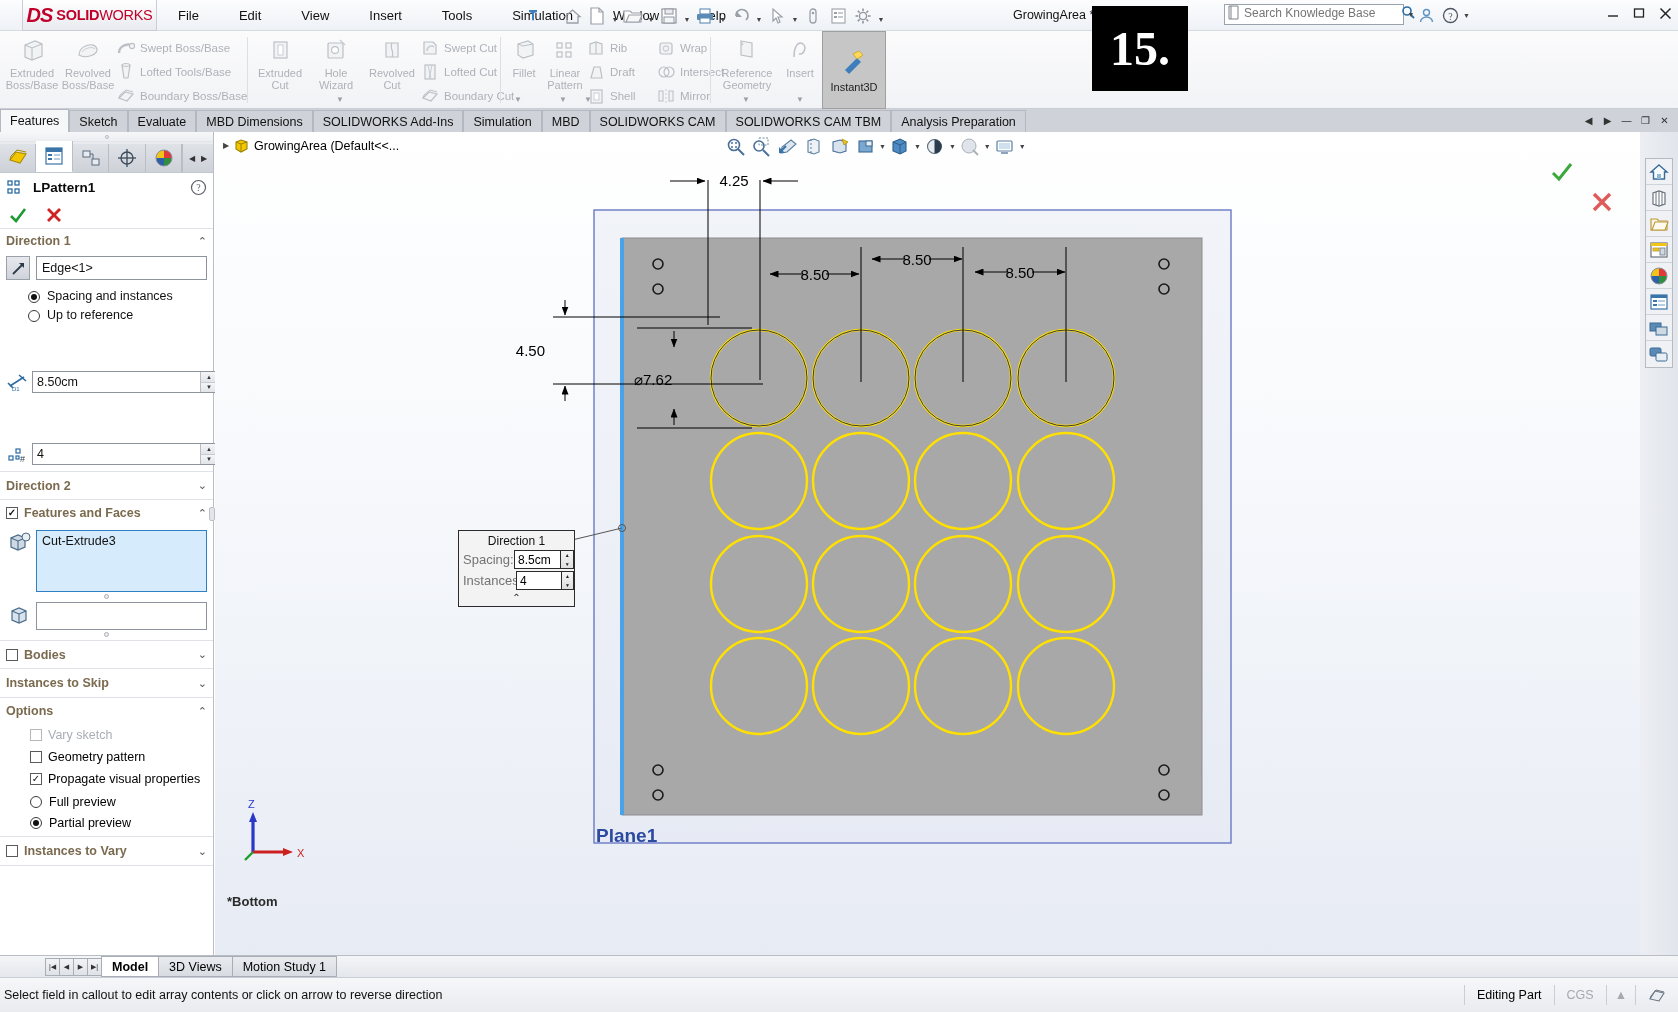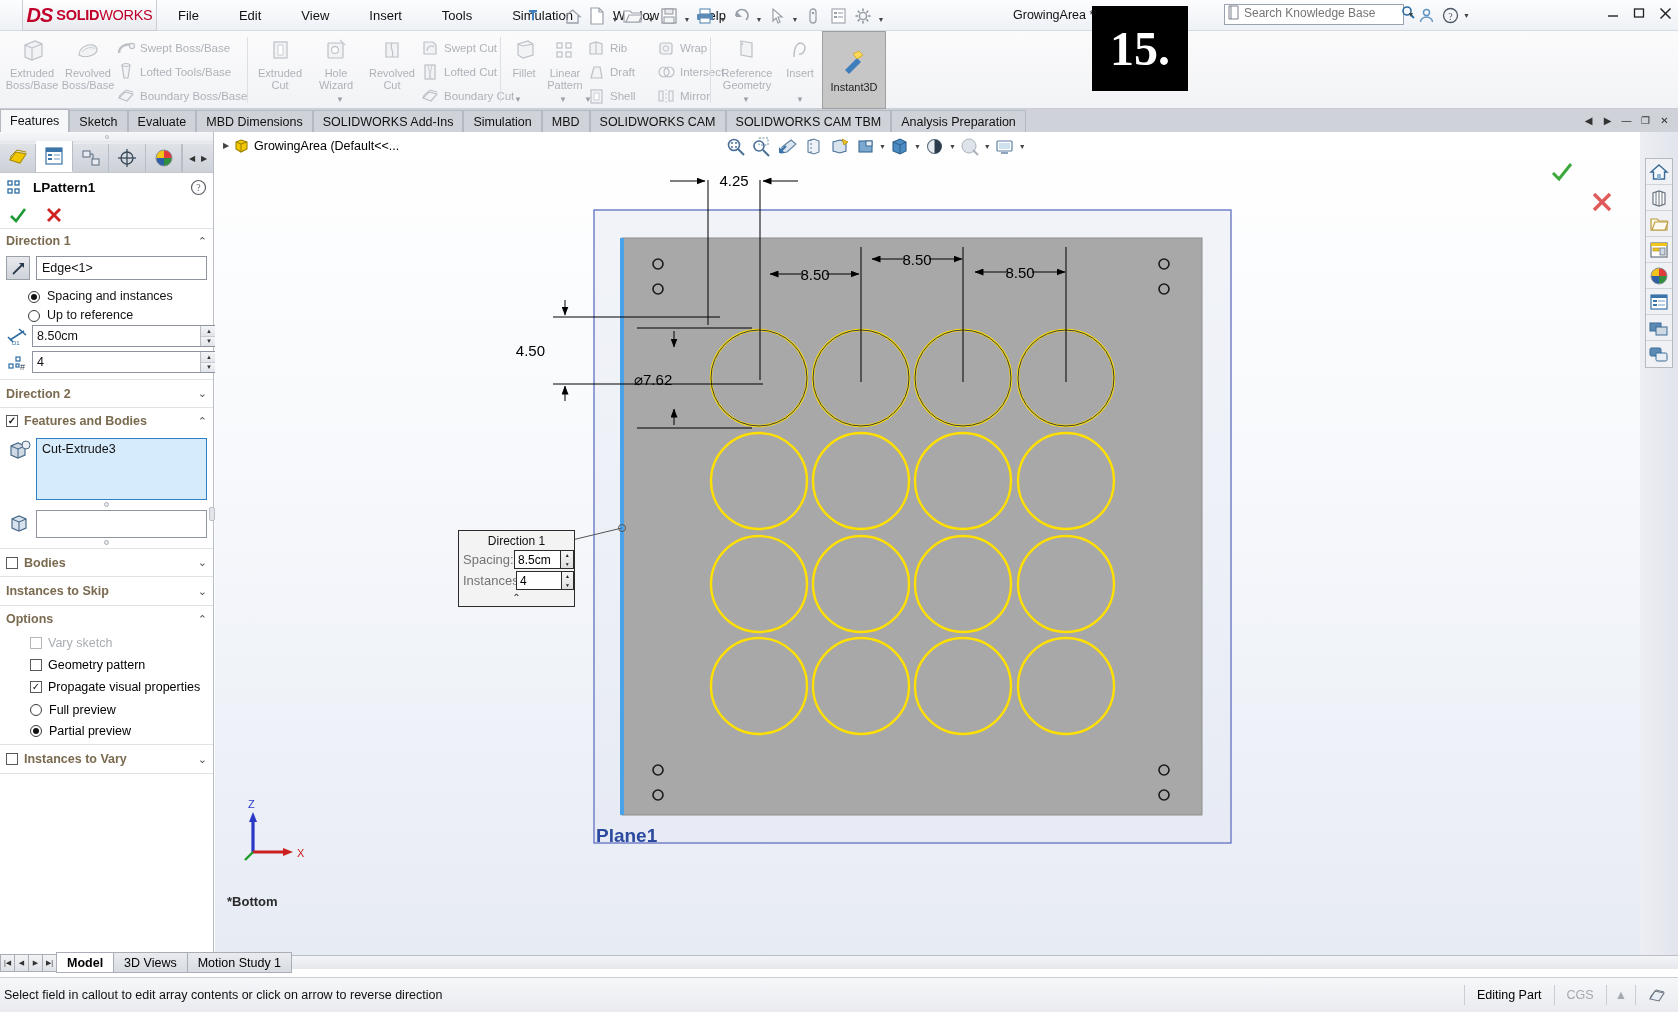--- a/index.html
+++ b/index.html
@@ -146,21 +146,21 @@
   .swatchbtn { width:24px; height:24px; background:linear-gradient(#e7e9ed,#cfd3da);
                border:1px solid #9aa0a8; display:flex; align-items:center; justify-content:center; }
   .fieldbox { flex:1; height:24px; background:#fff; border:1px solid #8d949e; display:flex; align-items:center;
               padding-left:5px; font-size:12.5px; color:#111; margin-left:6px; }
   .radios { padding:1px 6px 1px 28px; }
   .radio { display:flex; align-items:flex-end; height:19px; font-size:12.5px; color:#111; }
   .rdot { width:12px; height:12px; border:1.5px solid #3a3a3a; border-radius:50%; margin-right:7px;
           display:flex; align-items:center; justify-content:center; flex:0 0 12px; }
   .rdot.sel::after { content:""; width:6px; height:6px; background:#111; border-radius:50%; }
 
-  .spinrow { display:flex; align-items:center; padding:2px 6px; }
+  .spinrow { display:flex; align-items:center; padding:2px 6px;margin-top:46px; }
   .spinrow .glyph { width:26px; height:22px; display:flex; align-items:center; justify-content:center; }
   .spinwrap { flex:1; height:22px; display:flex; border:1px solid #8d949e; background:#fff; margin-left:2px;}
   .spinwrap input { flex:1; border:none; outline:none; padding-left:4px; font-size:12.5px;
                     font-family:"Liberation Sans",sans-serif; color:#111; background:#fff; }
   .spinner { width:17px; border-left:1px solid #b8bdc4; display:flex; flex-direction:column; }
   .spinner div { flex:1; display:flex; align-items:center; justify-content:center;
                  background:linear-gradient(#f4f5f7,#e1e4e9); font-size:6px; color:#333; }
   .spinner div:first-child { border-bottom:1px solid #c8ccd2; }
 
   .selbox-row { display:flex; padding:4px 6px 0 6px; }
@@ -208,23 +208,23 @@
   
   .rightbar { position:absolute; left:1640px; top:132px; width:38px; height:823px;
               background:linear-gradient(90deg,#eceef3,#e2e5ec); }
   .rb-stack { position:absolute; left:1645px; top:158px; width:28px;
               border:1px solid #b6bac1; background:#f0f1f4; }
   .rbi { width:26px; height:26px; display:flex; align-items:center; justify-content:center;
          border-bottom:1px solid #cfd2d8; }
   .rbi:last-child { border-bottom:none; }
 
   
-  .tabbar { position:absolute; left:0; top:955px; width:1678px; height:14px;
+  .tabbar { position:absolute; left:0; top:955px; width:1678px; height:22px;
             background:linear-gradient(#f4f5f7,#e4e7ec); border-top:1px solid #b9bec6;
-            display:flex; align-items:center; }
+            display:flex; align-items:center;padding-left:45px; }
   .navbtns { display:flex; }
   .nb { width:15px; height:18px; background:linear-gradient(#f2f3f5,#dfe2e8);
         border:1px solid #a9aeb6; margin-right:-1px; display:flex; align-items:center;
         justify-content:center; font-size:7px; color:#333; }
   .btab { height:21px; padding:0 10px; display:flex; align-items:center; font-size:12.5px;
           background:linear-gradient(#e9ebef,#d8dce2); border:1px solid #a9aeb6; margin-right:-1px; }
   .btab.active { background:#fff; font-weight:bold; }
   .statusbar { position:absolute; left:0; top:977px; width:1678px; height:35px;
                background:linear-gradient(#f6f7f9,#e9ebef); border-top:1px solid #c9ced6;
                display:flex; align-items:center; }
@@ -831,21 +831,21 @@
     <div class="sect">
       <div class="secthead" style="height:27px">
         <span>Direction 2</span>
         <span class="chev">⌄</span>
       </div>
     </div>
 
     <div class="sect">
       <div class="secthead" style="height:26px">
         <span class="cbx checked"></span>
-        <span>Features and Bodies</span>
+        <span>Features and Faces</span>
         <span class="chev">⌃</span>
       </div>
       <div class="selbox-row">
         <span class="glyph">
           <svg width="26" height="26" viewBox="0 0 26 26">
               <path d="M4 17 L4 8 L11 5 L18 8 L18 17 L11 20 Z" fill="#cfd9e3" stroke="#4a6b8a" stroke-width="1.2"></path>
               <path d="M4 8 L11 11 L18 8" fill="none" stroke="#4a6b8a" stroke-width="1.1"></path>
               <path d="M11 11 L11 20" stroke="#4a6b8a" stroke-width="1.1"></path>
               <circle cx="19" cy="7" r="4" fill="#e9eef3" stroke="#4a6b8a" stroke-width="1"></circle>
             </svg>

